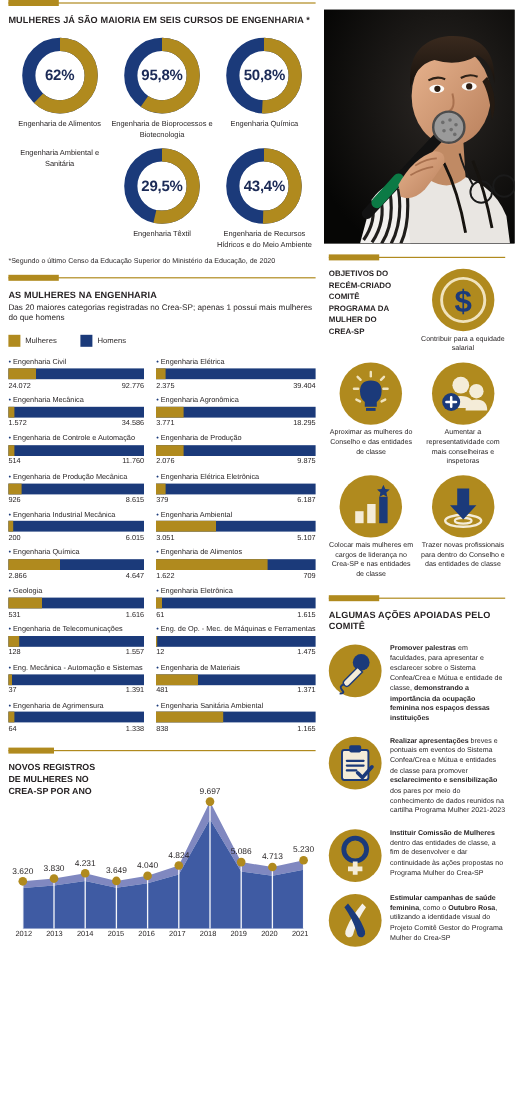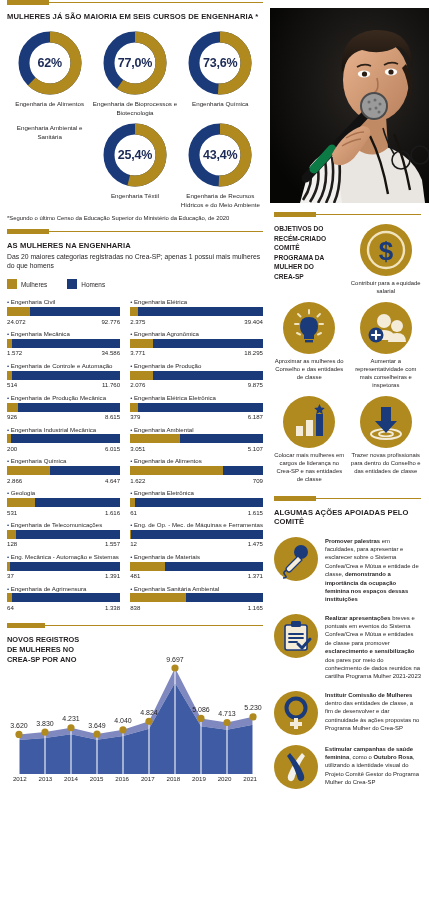--- a/index.html
+++ b/index.html
@@ -117,44 +117,44 @@
               <div class="pct">62%</div>
             </div>
             <div class="donut-label">Engenharia de Alimentos</div>
           </div>
           <div class="donut-cell">
             <div class="donut">
               <svg width="68" height="68" viewBox="0 0 68 68">
                 <circle cx="34" cy="34" r="26" fill="none" stroke="#1b3a7a" stroke-width="11"></circle>
                 <circle cx="34" cy="34" r="26" fill="none" stroke="#b08a1e" stroke-width="11" stroke-dasharray="97.04 163.36"></circle>
               </svg>
-              <div class="pct">77,0%</div>
+              <div class="pct">95,8%</div>
             </div>
             <div class="donut-label">Engenharia de Bioprocessos e Biotecnologia</div>
           </div>
           <div class="donut-cell">
             <div class="donut">
               <svg width="68" height="68" viewBox="0 0 68 68">
                 <circle cx="34" cy="34" r="26" fill="none" stroke="#1b3a7a" stroke-width="11"></circle>
                 <circle cx="34" cy="34" r="26" fill="none" stroke="#b08a1e" stroke-width="11" stroke-dasharray="82.99 163.36"></circle>
               </svg>
-              <div class="pct">73,6%</div>
+              <div class="pct">50,8%</div>
             </div>
             <div class="donut-label">Engenharia Química</div>
           </div>
           <div class="donut-cell">
             <div class="donut-label">Engenharia Ambiental e Sanitária</div>
           </div>
           <div class="donut-cell">
             <div class="donut">
               <svg width="68" height="68" viewBox="0 0 68 68">
                 <circle cx="34" cy="34" r="26" fill="none" stroke="#1b3a7a" stroke-width="11"></circle>
                 <circle cx="34" cy="34" r="26" fill="none" stroke="#b08a1e" stroke-width="11" stroke-dasharray="87.56 163.36"></circle>
               </svg>
-              <div class="pct">25,4%</div>
+              <div class="pct">29,5%</div>
             </div>
             <div class="donut-label">Engenharia Têxtil</div>
           </div>
           <div class="donut-cell">
             <div class="donut">
               <svg width="68" height="68" viewBox="0 0 68 68">
                 <circle cx="34" cy="34" r="26" fill="none" stroke="#1b3a7a" stroke-width="11"></circle>
                 <circle cx="34" cy="34" r="26" fill="none" stroke="#b08a1e" stroke-width="11" stroke-dasharray="82.33 163.36"></circle>
               </svg>
               <div class="pct">43,4%</div>

